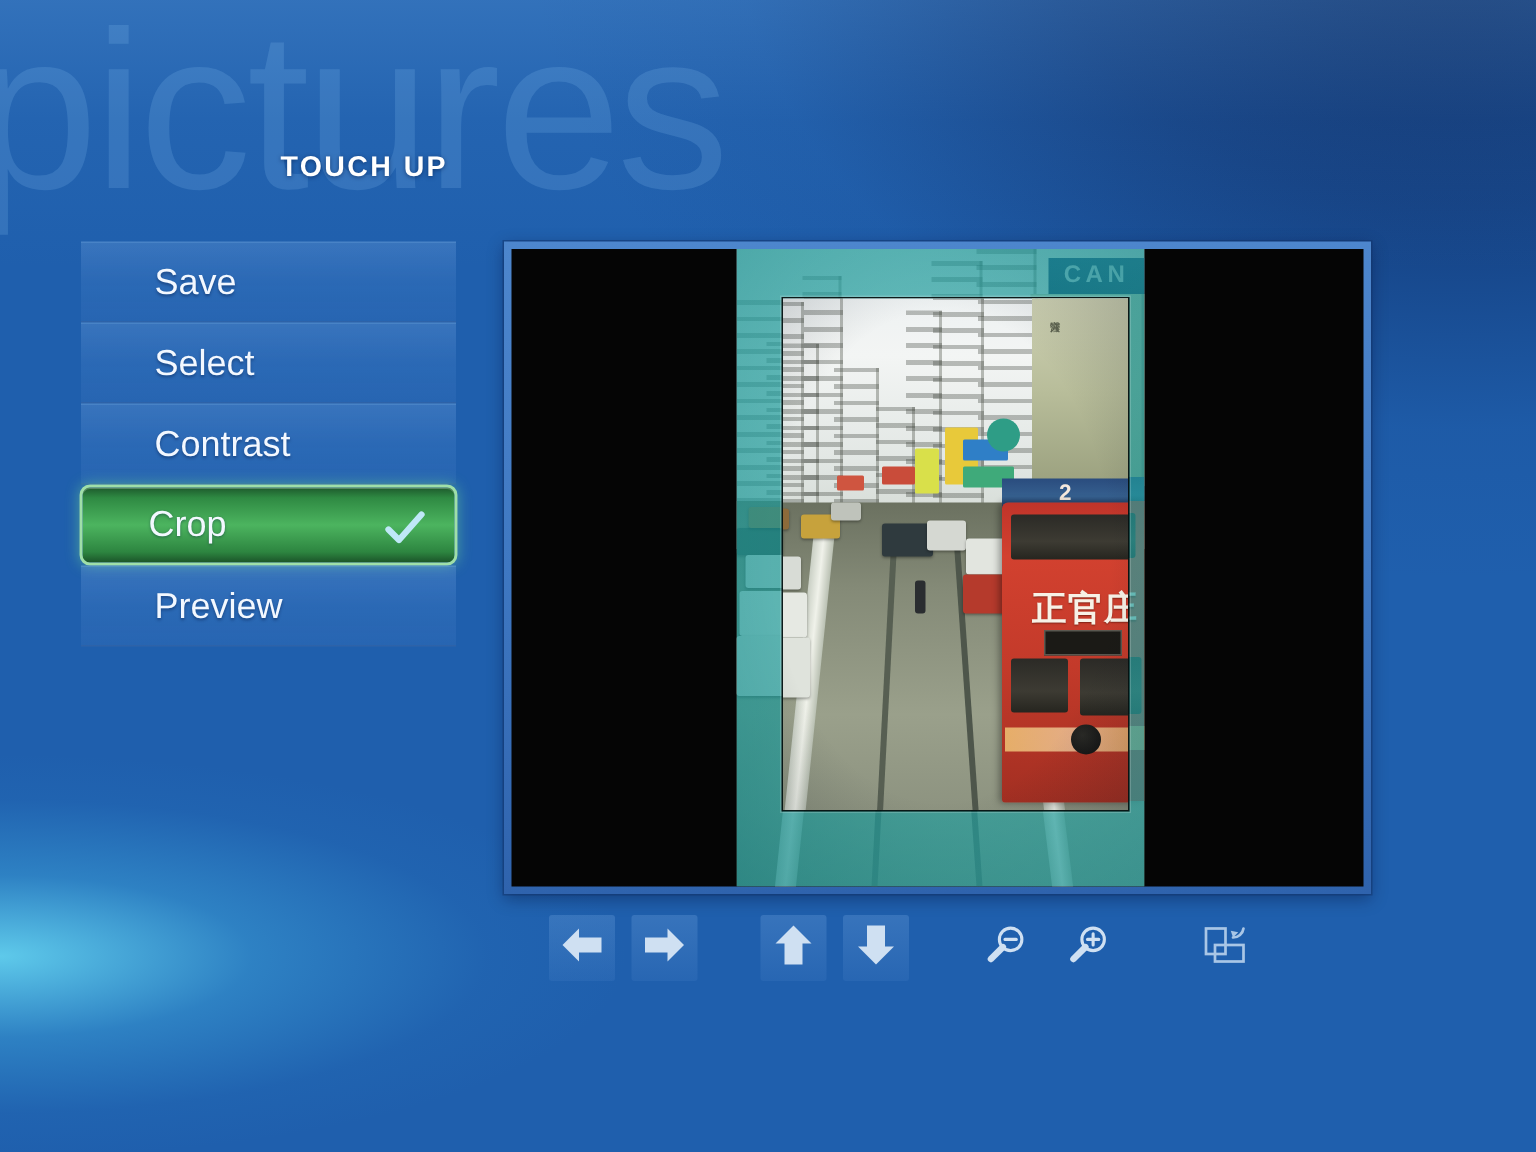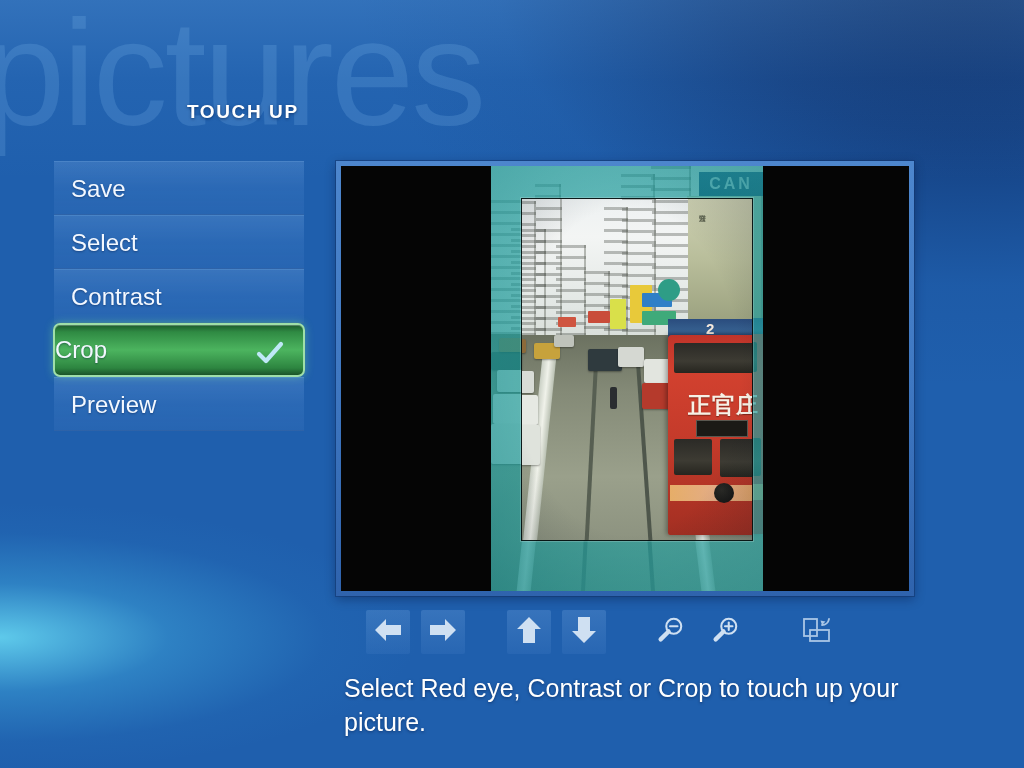--- a/index.html
+++ b/index.html
@@ -89,23 +89,23 @@
   }
   .menu-item.selected {
     background: linear-gradient(180deg, #1d5a2c 0%, #2f8a43 14%, #4cb45f 50%, #2d8540 86%, #1b5429 100%);
     border: 2px solid #9fdfa8;
     border-radius: 7px;
     box-shadow: 0 0 9px rgba(120,230,140,0.45), inset 0 1px 0 rgba(255,255,255,0.25);
     height: 54px;
     line-height: 50px;
     width: 252px;
     margin-left: -1px;
-    padding-left: 0;
-  }
-  .menu-label { position: relative; z-index: 2; }
+    padding-left: 12px;
+  }
+  .menu-label { position: relative; z-index: 2; margin-left: 32px; }
   .check-icon {
     position: absolute;
     right: 18px;
     top: 50%;
     transform: translateY(-50%);
     width: 30px;
     height: 30px;
   }
 
   
@@ -541,15 +541,14 @@
           <rect x="4" y="5" width="13" height="17" fill="none" stroke="#a9c6e6" stroke-width="1.8"></rect>
           <rect x="10" y="16" width="19" height="11" fill="none" stroke="#a9c6e6" stroke-width="1.8"></rect>
           <path d="M22 11 A7 7 0 0 0 29 5" fill="none" stroke="#a9c6e6" stroke-width="1.8" stroke-linecap="round"></path>
           <path d="M22 11 L20.5 6.5 L25.5 7.5 Z" fill="#a9c6e6"></path>
         </svg>
       </span>
     </div>
 
   </div>
 
-  <div class="caption">Select Red eye, Contrast or Crop to touch up your picture.</div>
 
 </div>
 
 </body></html>

